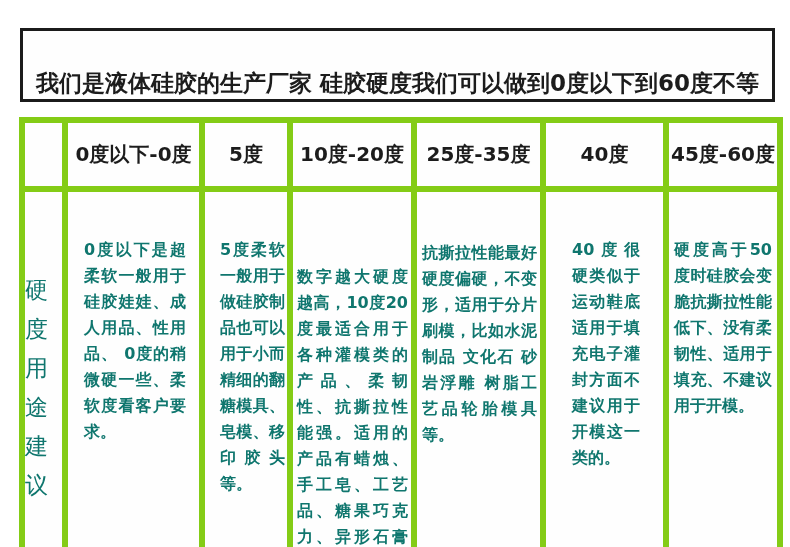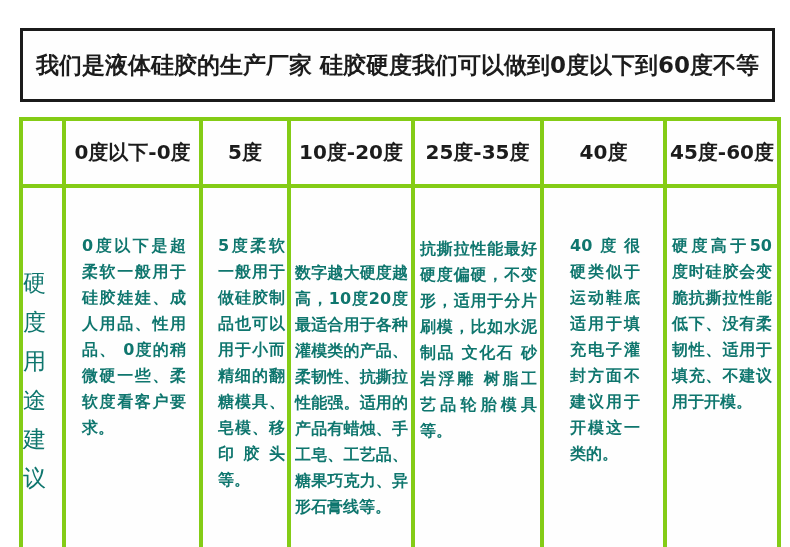--- a/index.html
+++ b/index.html
@@ -17,40 +17,40 @@
   }
   .title-box {
     position: absolute;
     left: 20px;
     top: 28px;
     width: 749px;
     height: 68px;
     border: 3px solid #1b1b1b;
     background: #fefefe;
     display: flex;
-    align-items: center;
+    align-items: flex-end;
     justify-content: center;
   }
   .title-text {
     font-size: 23px;
     font-weight: 700;
     white-space: nowrap;
     color: #1c1c1c;
   }
   .info-table {
     position: absolute;
     left: 19px;
     top: 117px;
     width: 758px;
     border-collapse: collapse;
     table-layout: fixed;
     background: #fefefe;
   }
   .info-table th, .info-table td {
-    border: 4px solid #84cc16;
+    border: 6px solid #84cc16;
   }
   .info-table {
     border: 3px solid #1b1b1b;
   }
   .info-table th {
     height: 63px;
     padding: 0 2px;
     font-size: 20px;
     font-weight: 700;
     text-align: center;

